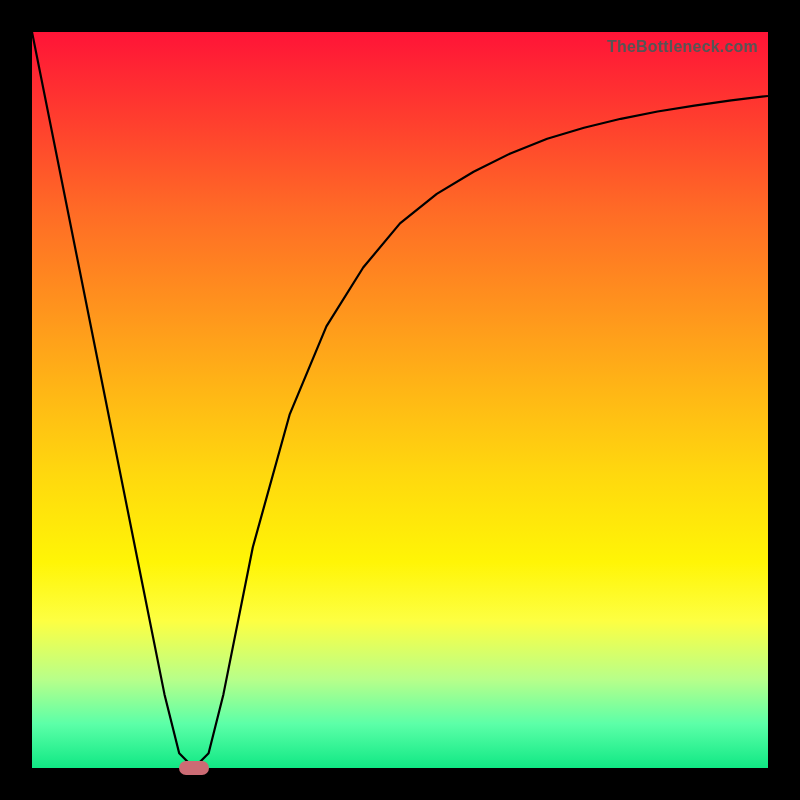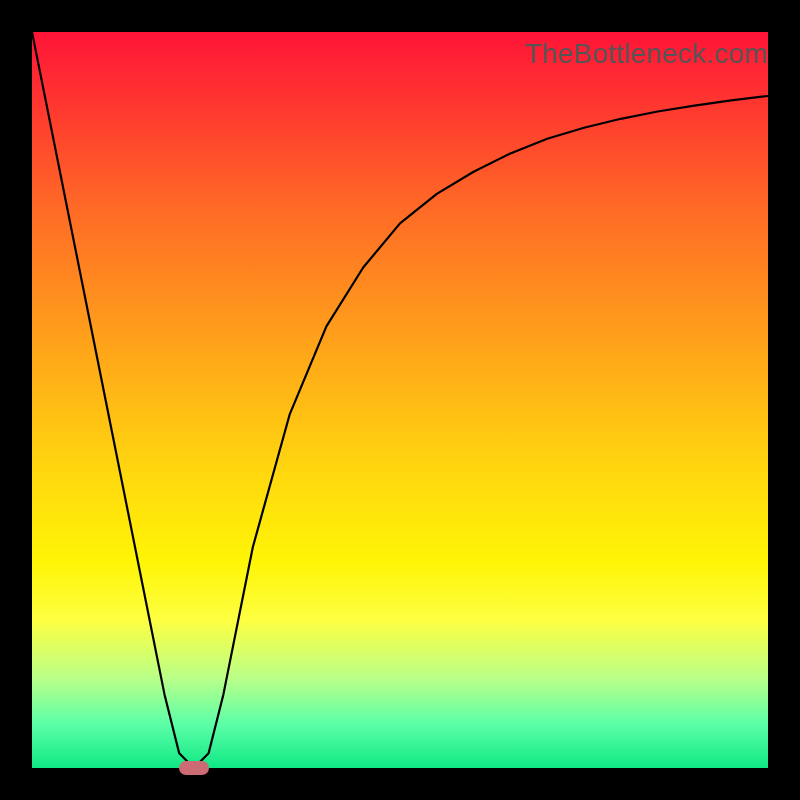--- a/index.html
+++ b/index.html
@@ -32,23 +32,23 @@
       #ffd80e 60%,
       #fff506 72%,
       #fdff42 80%,
       #b7ff8a 88%,
       #5cffa8 94%,
       #10e884 100%);
   }
   .watermark {
     position: absolute;
     top: 6px;
-    right: 0;
-    font-size: 28px;
-    font-weight: 400;
+    right: 10px;
+    font-size: 16px;
+    font-weight: 700;
     color: #555;
     letter-spacing: 0.2px;
     user-select: none;
   }
   .curve-svg {
     position: absolute;
     inset: 0;
     width: 100%;
     height: 100%;
   }

